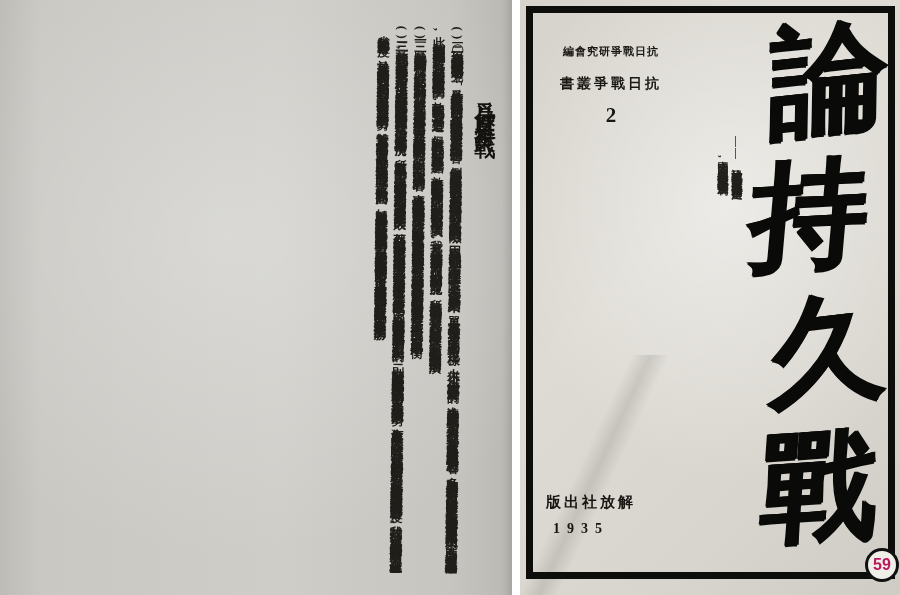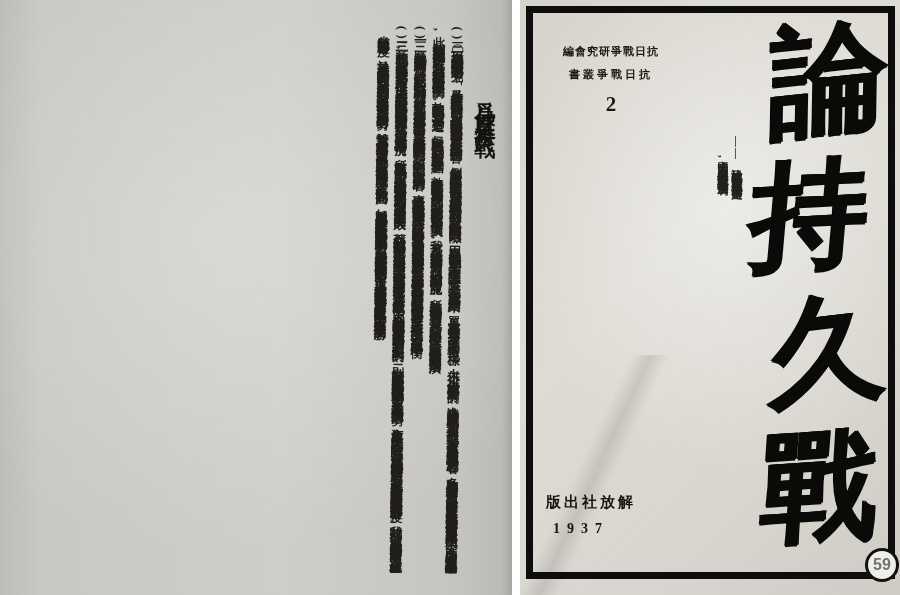--- a/index.html
+++ b/index.html
@@ -56,21 +56,21 @@
     pointer-events:none;
   }
   .frame{
     position:absolute;left:6px;right:5px;top:6px;bottom:16px;
     border:7px solid #0d0d0c;
   }
   .series-block{
     position:absolute;left:26px;top:44px;width:130px;text-align:center;color:#191713;
   }
   .series-editor{font-size:11px;font-weight:bold;letter-spacing:1px;}
-  .series-title{font-size:11px;font-weight:bold;letter-spacing:3px;margin-top:8px;}
+  .series-title{font-size:14px;font-weight:bold;letter-spacing:3px;margin-top:16px;}
   .series-number{font-size:21px;font-weight:bold;margin-top:10px;}
 
   .subtitle{
     position:absolute;left:196px;top:136px;height:350px;
     writing-mode:vertical-rl;
     font-size:11px;font-weight:bold;letter-spacing:1px;line-height:14px;
     color:#23211c;
   }
   .subtitle .col{margin:0;}
   .subtitle .col.left{padding-top:16px;}
@@ -95,21 +95,21 @@
   }
   .publisher-line{font-size:15px;font-weight:bold;letter-spacing:3px;}
   .publication-year{font-size:14px;font-weight:bold;letter-spacing:7px;margin-top:9px;padding-left:7px;}
 
   .circle-num{
     position:absolute;right:1px;bottom:13px;z-index:5;
     width:28px;height:28px;border:3px solid #111;border-radius:50%;
     background:#f0eee8;
     display:flex;align-items:center;justify-content:center;
     font-family:"Liberation Sans","DejaVu Sans",sans-serif;
-    font-size:16px;font-weight:bold;color:#737373;
+    font-size:16px;font-weight:bold;color:#be185d;
   }
 </style>
 </head>
 <body>
 
 <div class="spread">
 
   <div class="page-left">
     <div class="vtext">
       <h2>爲什麼是持久戰?</h2>
@@ -136,19 +136,19 @@
 
     <div class="calligraphy">
         <span class="cal-ch cal-0">論</span>
         <span class="cal-ch cal-1">持</span>
         <span class="cal-ch cal-2">久</span>
         <span class="cal-ch cal-3">戰</span>
       </div>
 
     <div class="publisher-block">
       <div class="publisher-line">版出社放解</div>
-      <div class="publication-year">1937</div>
+      <div class="publication-year">1935</div>
     </div>
 
     <div class="circle-num">59</div>
   </div>
 
 </div>
 
 </body></html>

